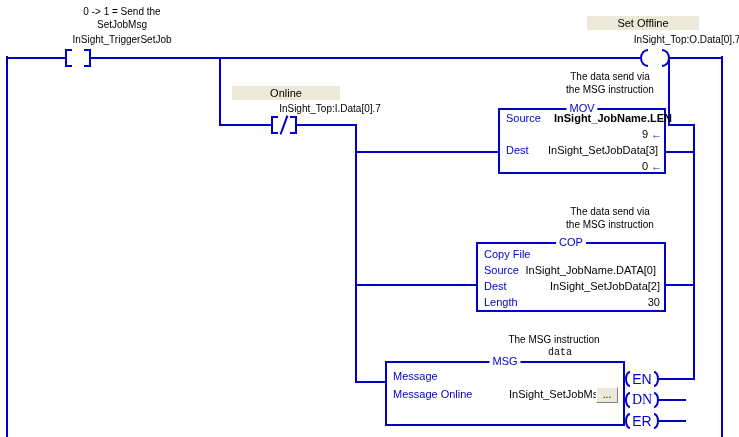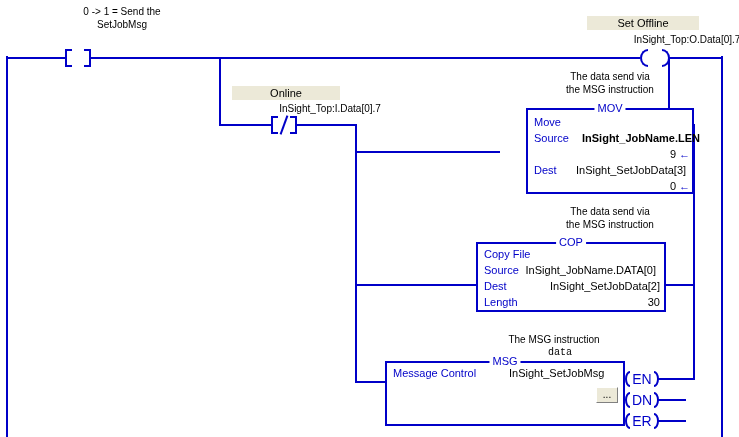--- a/index.html
+++ b/index.html
@@ -198,20 +198,21 @@
   <div class="rail" style="left:6px; top:56px; height:381px;"></div>
 
   <div class="rail" style="left:721px; top:56px; height:381px;"></div>
 
   <div class="wire-h" style="left:6px; top:57px; width:59px;"></div>
   <div class="wire-h" style="left:91px; top:57px; width:549px;"></div>
   <div class="wire-h" style="left:670px; top:57px; width:53px;"></div>
 
   <div class="lbl" style="left:0px; top:5px; width:156px;">0 -&gt; 1 = Send the</div>
   <div class="lbl" style="left:0px; top:18px; width:156px;">SetJobMsg</div>
+  <div class="lbl" style="left:0px; top:33px; width:156px;">InSight_TriggerSetJob</div>
   <div class="contact" style="left:65px; top:49px;">
     <div class="b-l"></div>
     <div class="b-r"></div>
   </div>
 
   <div class="lbl-hl" style="left:587px; top:16px; width:112px; box-sizing:border-box;">Set Offline</div>
   <div class="lbl" style="left:577px; top:33px; width:132px;">InSight_Top:O.Data[0].7</div>
   <div class="coil" style="left:640px; top:49px;">
     <div class="c-l"></div>
     <div class="c-r"></div>
@@ -235,25 +236,22 @@
   <div class="wire-v" style="left:668px; top:57px; height:68px;"></div>
   <div class="wire-h" style="left:668px; top:124px; width:27px;"></div>
 
   <div class="wire-h" style="left:355px; top:151px; width:145px;"></div>
   <div class="wire-h" style="left:664px; top:151px; width:31px;"></div>
   <div class="wire-v" style="left:693px; top:124px; height:29px;"></div>
 
   <div class="lbl" style="left:470px; top:70px; width:192px;">The data send via</div>
   <div class="lbl" style="left:470px; top:83px; width:192px;">the MSG instruction</div>
 
-  <div class="block" style="left:498px; top:108px; width:168px; height:86px;margin-left:28px;">
+  <div class="block" style="left:498px; top:108px; width:168px; height:66px;">
     <div class="block-title">MOV</div>
-    <div class="row" style="margin-top:4px;">
-      <span class="k">Move</span>
-    </div>
     <div class="row">
       <span class="k">Source</span>
       <span class="v" style="left:54px;font-weight:bold;">InSight_JobName.LEN</span>
     </div>
     <div class="row">
       <span class="v-num">9</span>
       <span class="arrow">←</span>
     </div>
     <div class="row">
       <span class="k">Dest</span>
@@ -290,33 +288,36 @@
     </div>
   </div>
 
   <div class="wire-h" style="left:355px; top:381px; width:32px;"></div>
 
   <div class="lbl" style="left:410px; top:333px; width:200px;">The MSG instruction</div>
   <div class="lbl" style="left:416px; top:346px; width:200px;font-family:Liberation Mono, monospace;">data</div>
 
   <div class="block" style="left:385px; top:361px; width:240px; height:65px;">
     <div class="block-title">MSG</div>
+    <div class="row" style="margin-top:5px;">
+      <span class="k">Message</span>
+    </div>
     <div class="row" style="margin-top:2px;">
-      <span class="k">Message Control</span>
+      <span class="k">Message Online</span>
       <span class="v" style="left:122px;">InSight_SetJobMsg</span>
     </div>
     <div class="ellipsis-btn" style="right:5px; top:24px;">...</div>
   </div>
 
   <div class="outcoil" style="left:625px; top:371px;">
     <div class="oc-l"></div>
     <div class="oc-r"></div>
     <div class="oc-t">EN</div>
   </div>
-  <div class="outcoil" style="left:625px; top:392px;">
+  <div class="outcoil" style="left:625px; top:392px;font-family:Liberation Serif, serif;">
     <div class="oc-l"></div>
     <div class="oc-r"></div>
     <div class="oc-t">DN</div>
   </div>
   <div class="outcoil" style="left:625px; top:413px;">
     <div class="oc-l"></div>
     <div class="oc-r"></div>
     <div class="oc-t">ER</div>
   </div>
 

